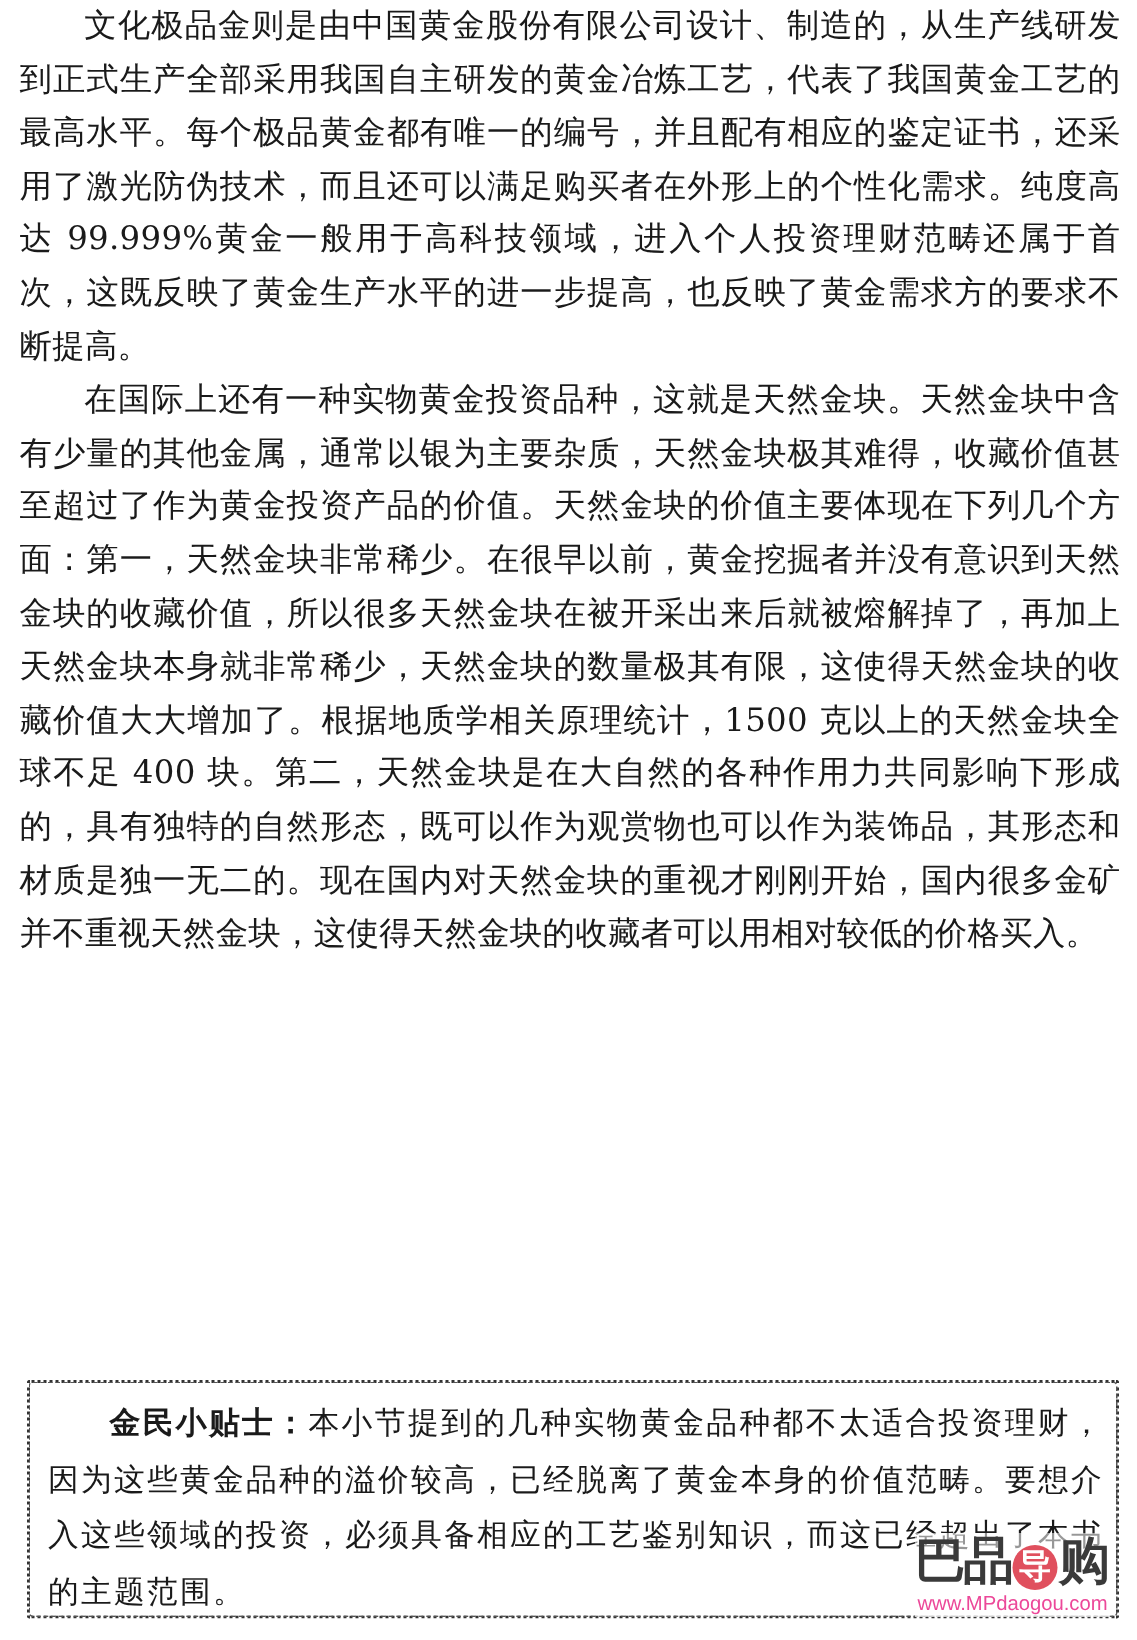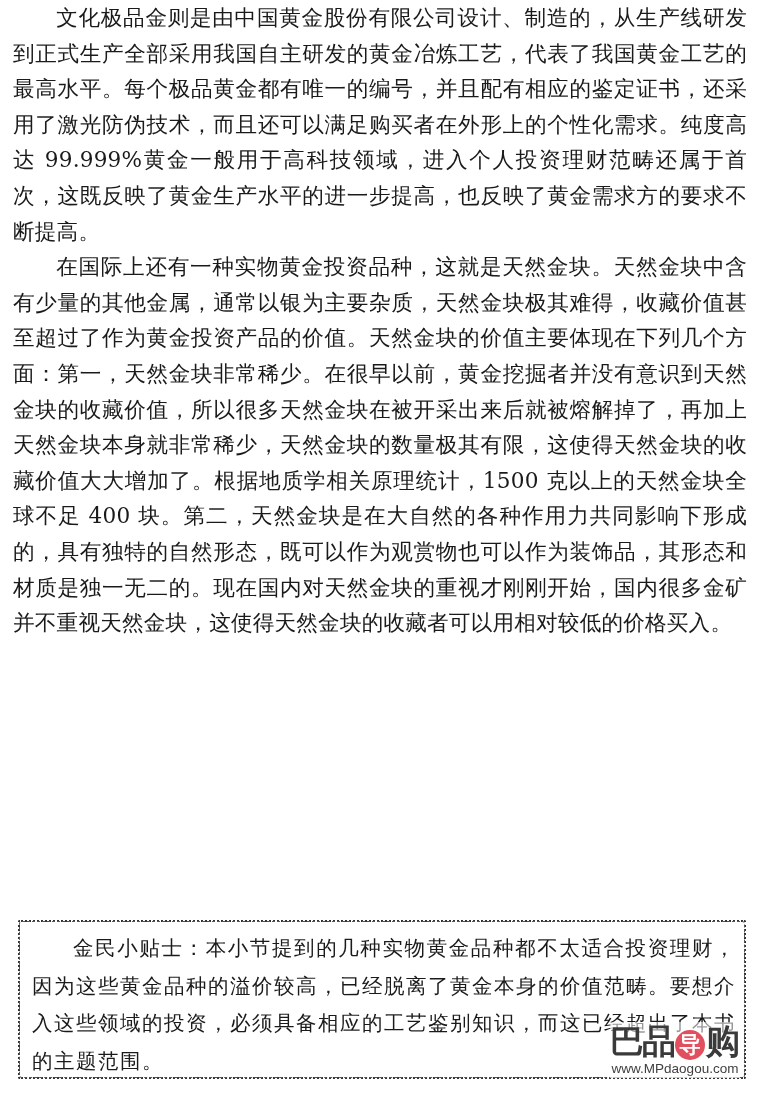--- a/index.html
+++ b/index.html
@@ -59,21 +59,21 @@
       margin: 0;
       font-family: "DejaVu Sans", "Liberation Sans", sans-serif;
       font-size: 20.5px;
       line-height: 37.5px;
       text-align: justify;
       text-indent: 2em;
       word-break: break-all;
       letter-spacing: 1.5px;
     }
     .tip-label {
-      font-weight: normal;
+      font-weight: bold;
       margin-top: 19px;
     }
     .watermark {
       position: absolute;
       left: 610px;
       top: 1022px;
       width: 130px;
       height: 62px;
       pointer-events: none;
     }
@@ -98,21 +98,21 @@
       color: #fff;
       font-size: 22px;
       line-height: 30px;
       text-align: center;
       margin: 0 1px;
       letter-spacing: 0;
     }
     .wm-url {
       font-family: "Liberation Sans", "DejaVu Sans", sans-serif;
       font-size: 13.5px;
-      color: #404040;
+      color: #ec4899;
       text-align: center;
       line-height: 18px;
       background: rgba(255,255,255,0.7);
     }
   </style>
 </head>
 <body>
 
 <div class="page">
   <p class="para indent">文化极品金则是由中国黄金股份有限公司设计、制造的，从生产线研发到正式生产全部采用我国自主研发的黄金冶炼工艺，代表了我国黄金工艺的最高水平。每个极品黄金都有唯一的编号，并且配有相应的鉴定证书，还采用了激光防伪技术，而且还可以满足购买者在外形上的个性化需求。纯度高达 99.999%黄金一般用于高科技领域，进入个人投资理财范畴还属于首次，这既反映了黄金生产水平的进一步提高，也反映了黄金需求方的要求不断提高。</p>

